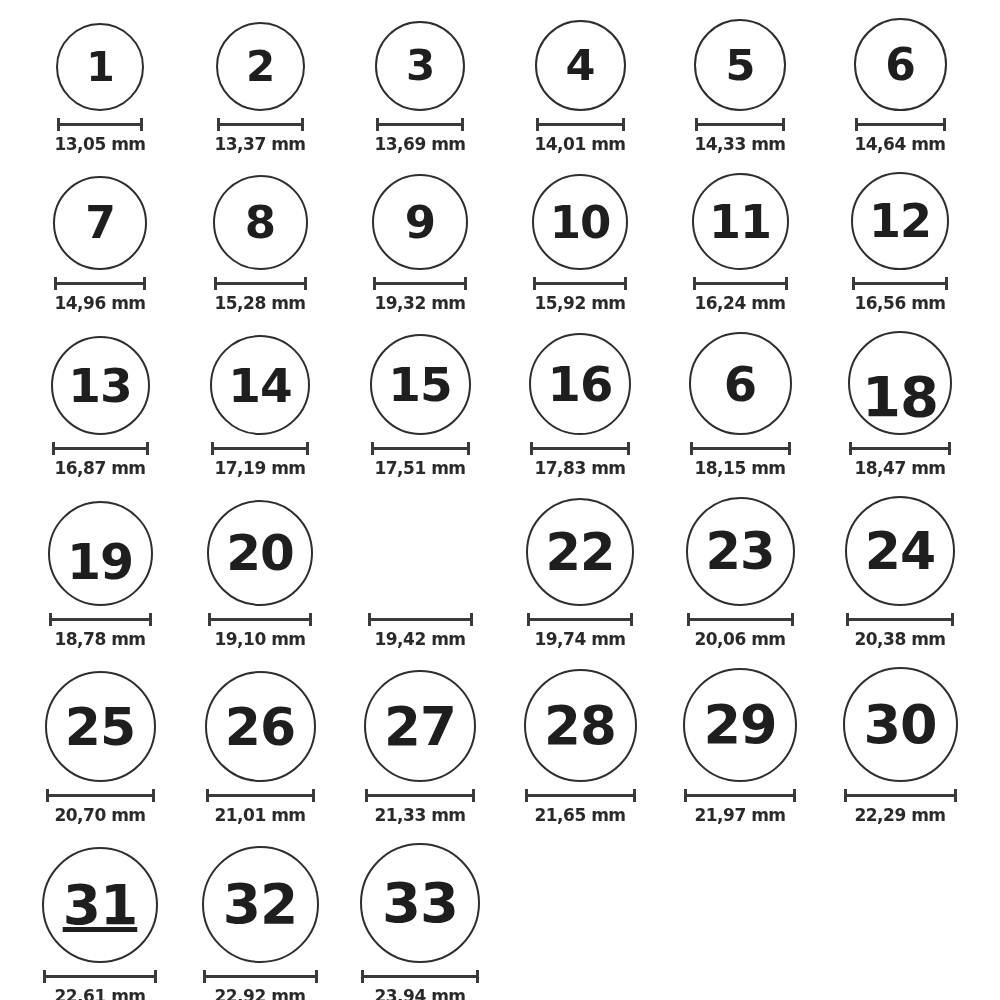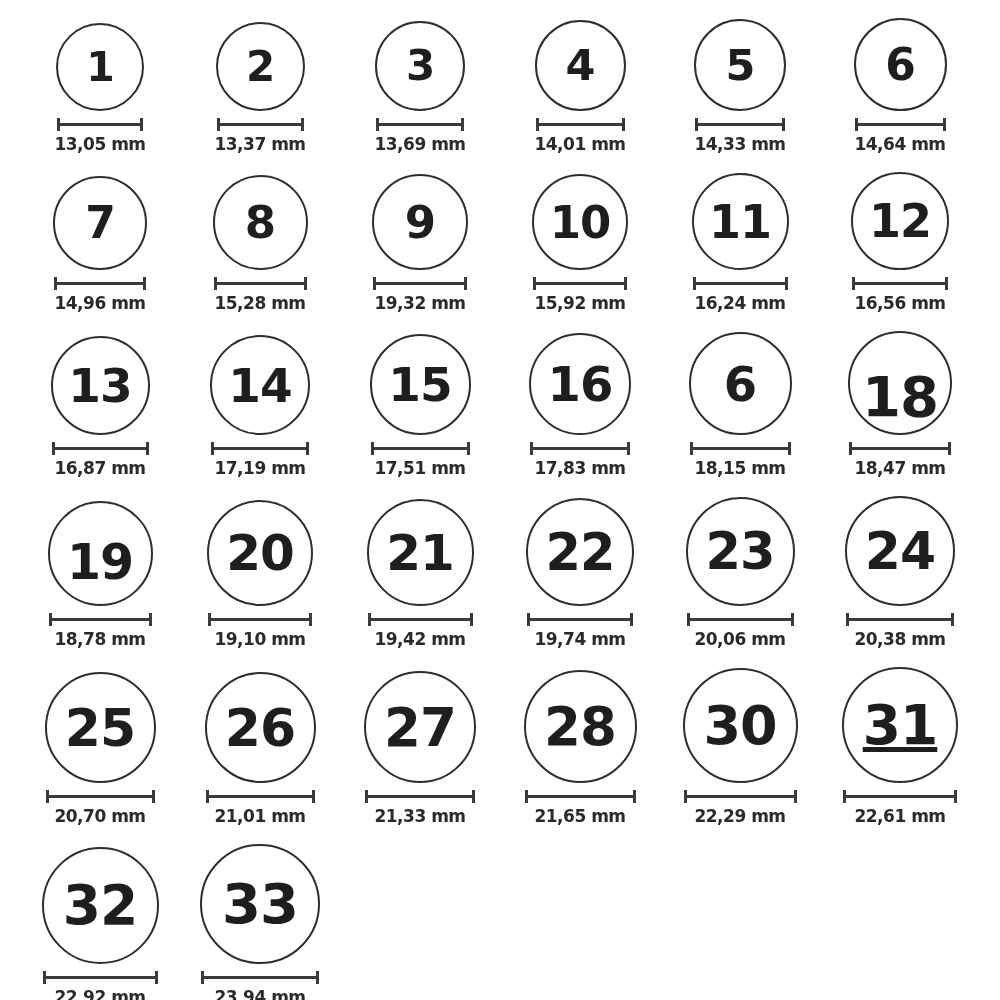--- a/index.html
+++ b/index.html
@@ -219,23 +219,20 @@
 
   <div class="cell">
     <div class="circle" style="width: 106px; height: 106px; border-color: rgb(46, 46, 46);">
       <span class="num" style="font-size: 50px;">20</span>
     </div>
     <div class="measure" style="width: 104px;"></div>
     <div class="label">19,10 mm</div>
   </div>
 
   <div class="cell">
-    <div class="circle" style="width: 107px; height: 107px; border-color: rgb(46, 46, 46);">
-      <span class="num" style="font-size: 50px;">21</span>
-    </div>
     <div class="measure" style="width: 105px;"></div>
     <div class="label">19,42 mm</div>
   </div>
 
   <div class="cell">
     <div class="circle" style="width: 108px; height: 108px; border-color: rgb(46, 46, 46);">
       <span class="num" style="font-size: 51px;">22</span>
     </div>
     <div class="measure" style="width: 106px;"></div>
     <div class="label">19,74 mm</div>
@@ -282,20 +279,27 @@
   </div>
 
   <div class="cell">
     <div class="circle" style="width: 113px; height: 113px; border-color: rgb(46, 46, 46);">
       <span class="num" style="font-size: 53px;">28</span>
     </div>
     <div class="measure" style="width: 111px;"></div>
     <div class="label">21,65 mm</div>
   </div>
 
+  <div class="cell">
+    <div class="circle" style="width: 114px; height: 114px; border-color: rgb(46, 46, 46);">
+      <span class="num" style="font-size: 54px;">29</span>
+    </div>
+    <div class="measure" style="width: 112px;"></div>
+    <div class="label">21,97 mm</div>
+  </div>
 
   <div class="cell">
     <div class="circle" style="width: 115px; height: 115px; border-color: rgb(46, 46, 46);">
       <span class="num" style="font-size: 54px;">30</span>
     </div>
     <div class="measure" style="width: 113px;"></div>
     <div class="label">22,29 mm</div>
   </div>
 
   <div class="cell">

